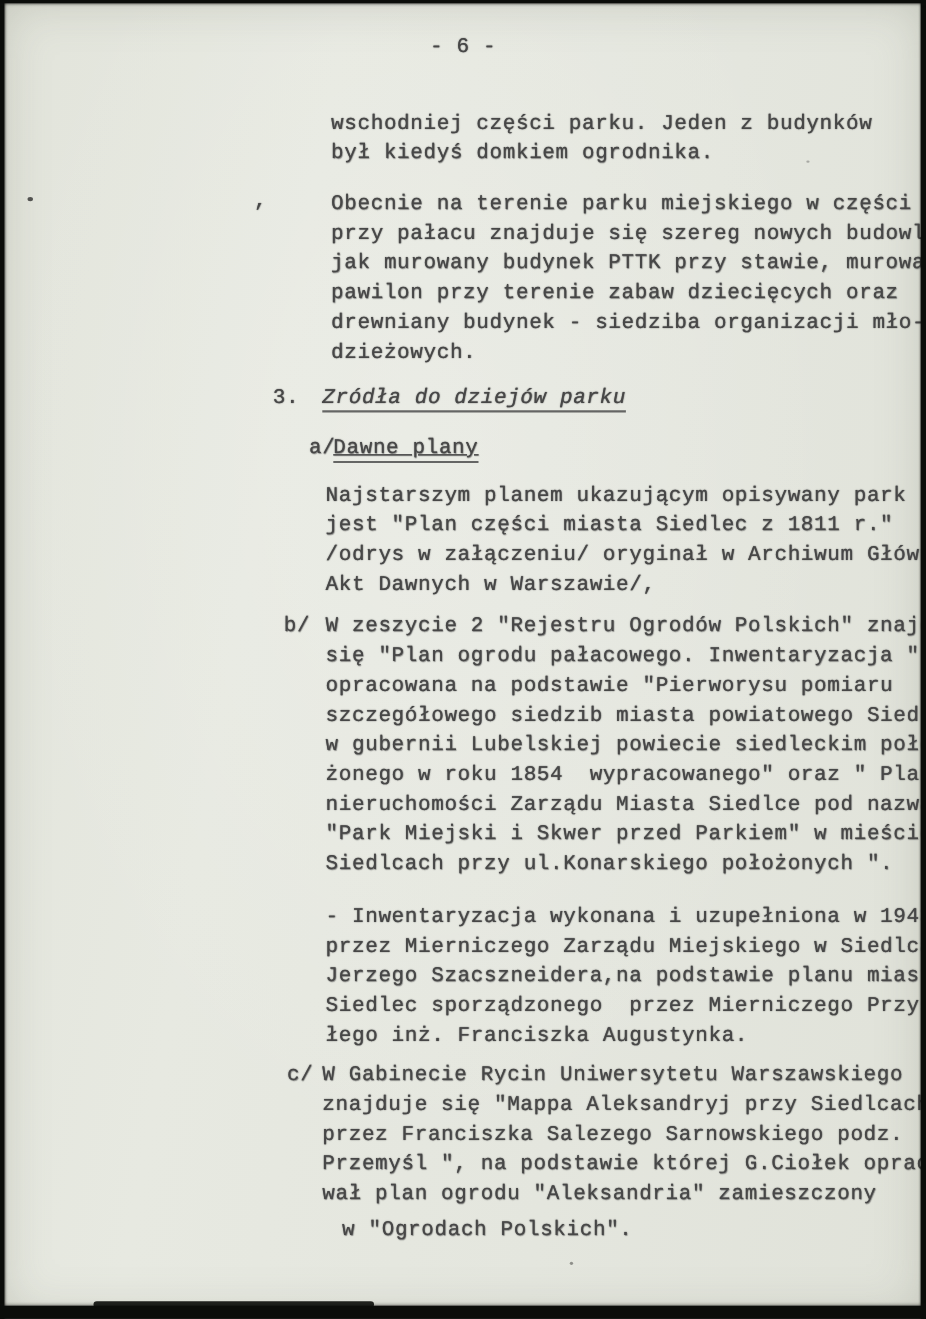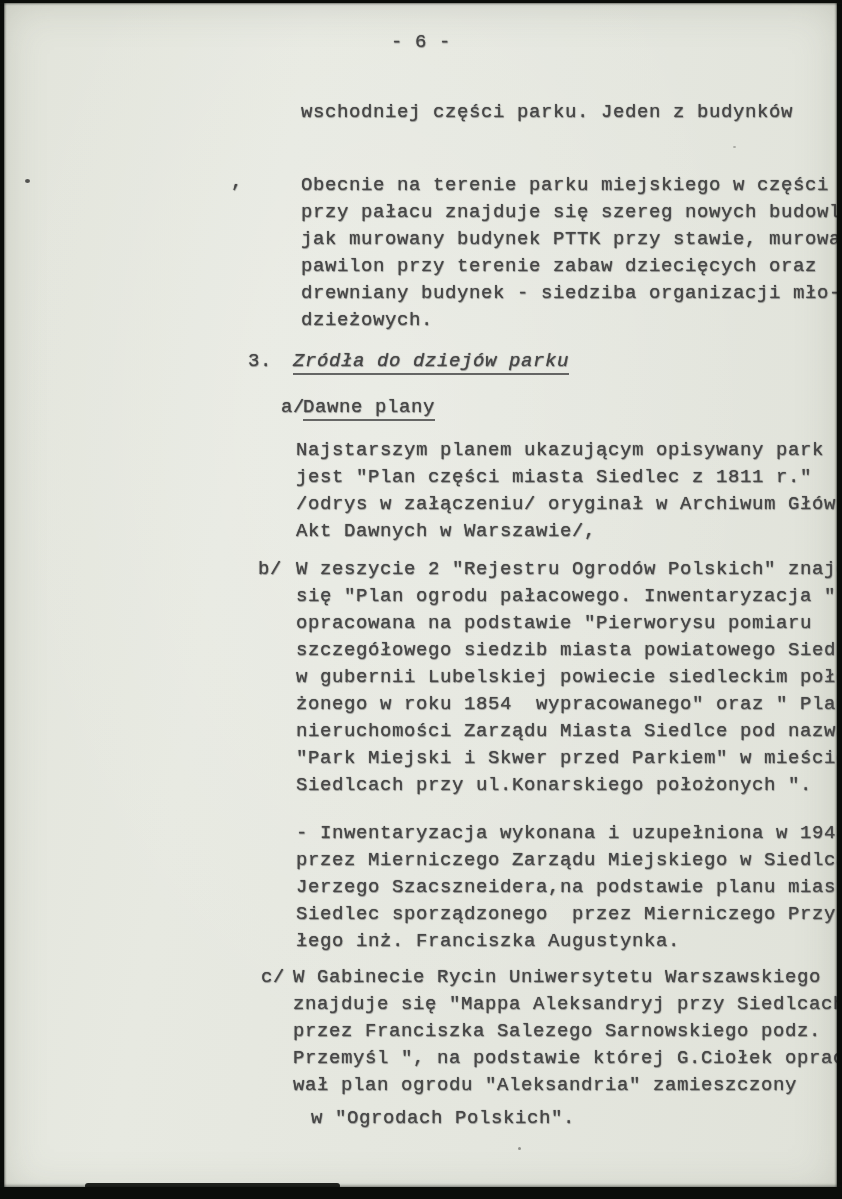--- a/index.html
+++ b/index.html
@@ -33,36 +33,37 @@
 </style>
 </head>
 <body>
 
 <div class="page">
 
   <div class="abs hdr ink" style="top:31px;">- 6 -</div>
 
   <div class="abs ink" style="left:301px; top:99px;">
       <div class="tl">wschodniej części parku. Jeden z budynków</div>
+      <div class="tl">był kiedyś domkiem ogrodnika.</div>
     </div>
 
   <div class="abs ink" style="left:301px; top:172px;">
       <div class="tl">Obecnie na terenie parku miejskiego w części</div>
       <div class="tl">przy pałacu znajduje się szereg nowych budowli</div>
       <div class="tl">jak murowany budynek PTTK przy stawie, murowany</div>
       <div class="tl">pawilon przy terenie zabaw dziecięcych oraz</div>
       <div class="tl">drewniany budynek - siedziba organizacji mło-</div>
       <div class="tl">dzieżowych.</div>
     </div>
 
   <div class="abs ink lbl" style="left:248px; top:348px;">3.</div>
   <div class="abs ink lbl" style="left:293px; top:348px;font-style:italic;"><span class="u">Zródła do dziejów parku</span></div>
 
   <div class="abs ink lbl" style="left:281px; top:394px;">a/</div>
-  <div class="abs ink lbl" style="left:303px; top:394px;"><span class="u">Dawne plany</span></div>
+  <div class="abs ink lbl" style="left:303px; top:394px;text-decoration:underline;"><span class="u">Dawne plany</span></div>
 
   <div class="abs ink" style="left:296px; top:437px;">
       <div class="tl">Najstarszym planem ukazującym opisywany park</div>
       <div class="tl">jest "Plan części miasta Siedlec z 1811 r."</div>
       <div class="tl">/odrys w załączeniu/ oryginał w Archiwum Głównym</div>
       <div class="tl">Akt Dawnych w Warszawie/,</div>
     </div>
 
   <div class="abs ink lbl" style="left:258px; top:556px;">b/</div>
   <div class="abs ink" style="left:296px; top:556px;">

